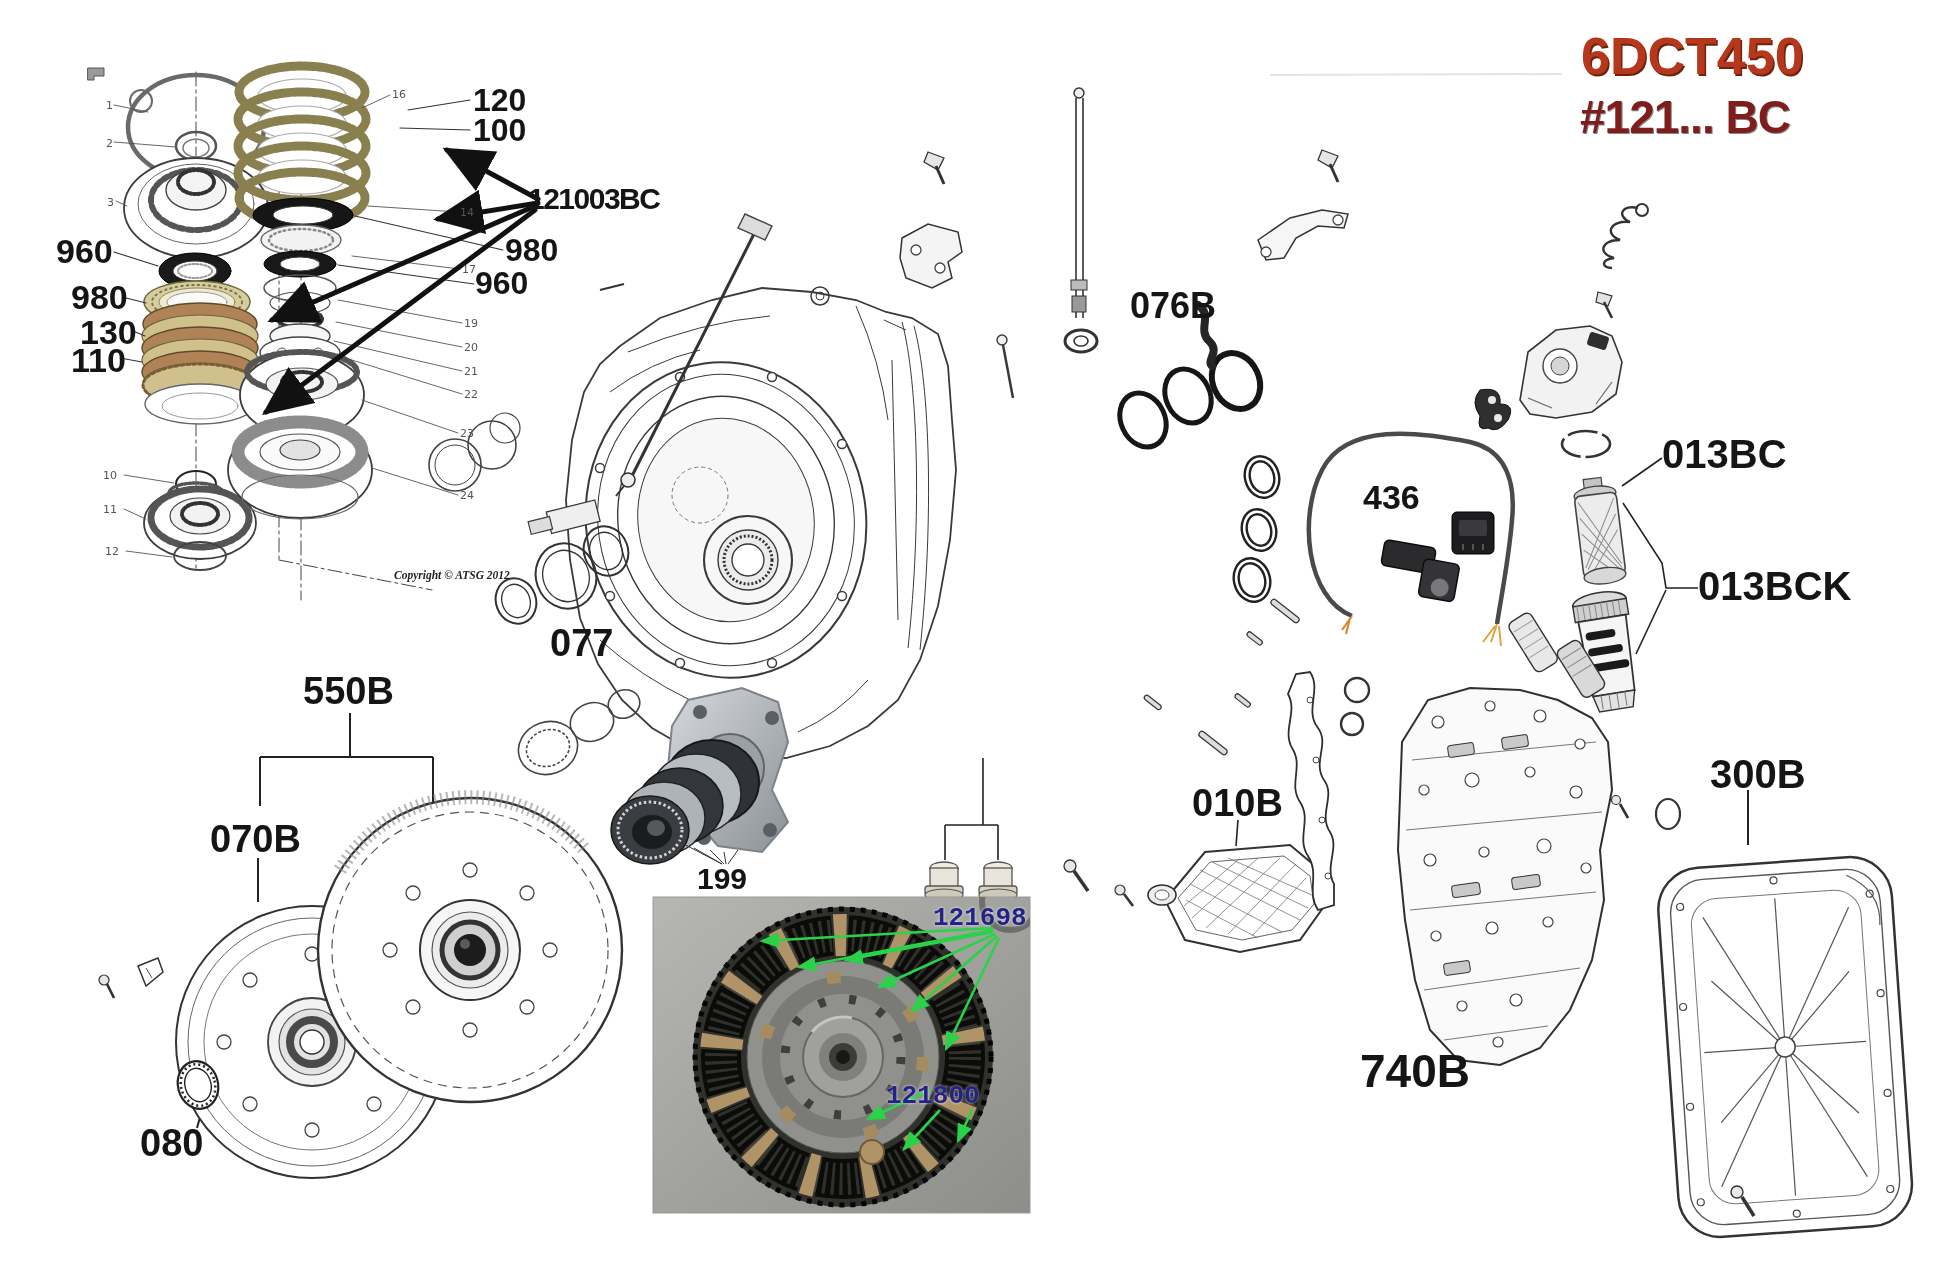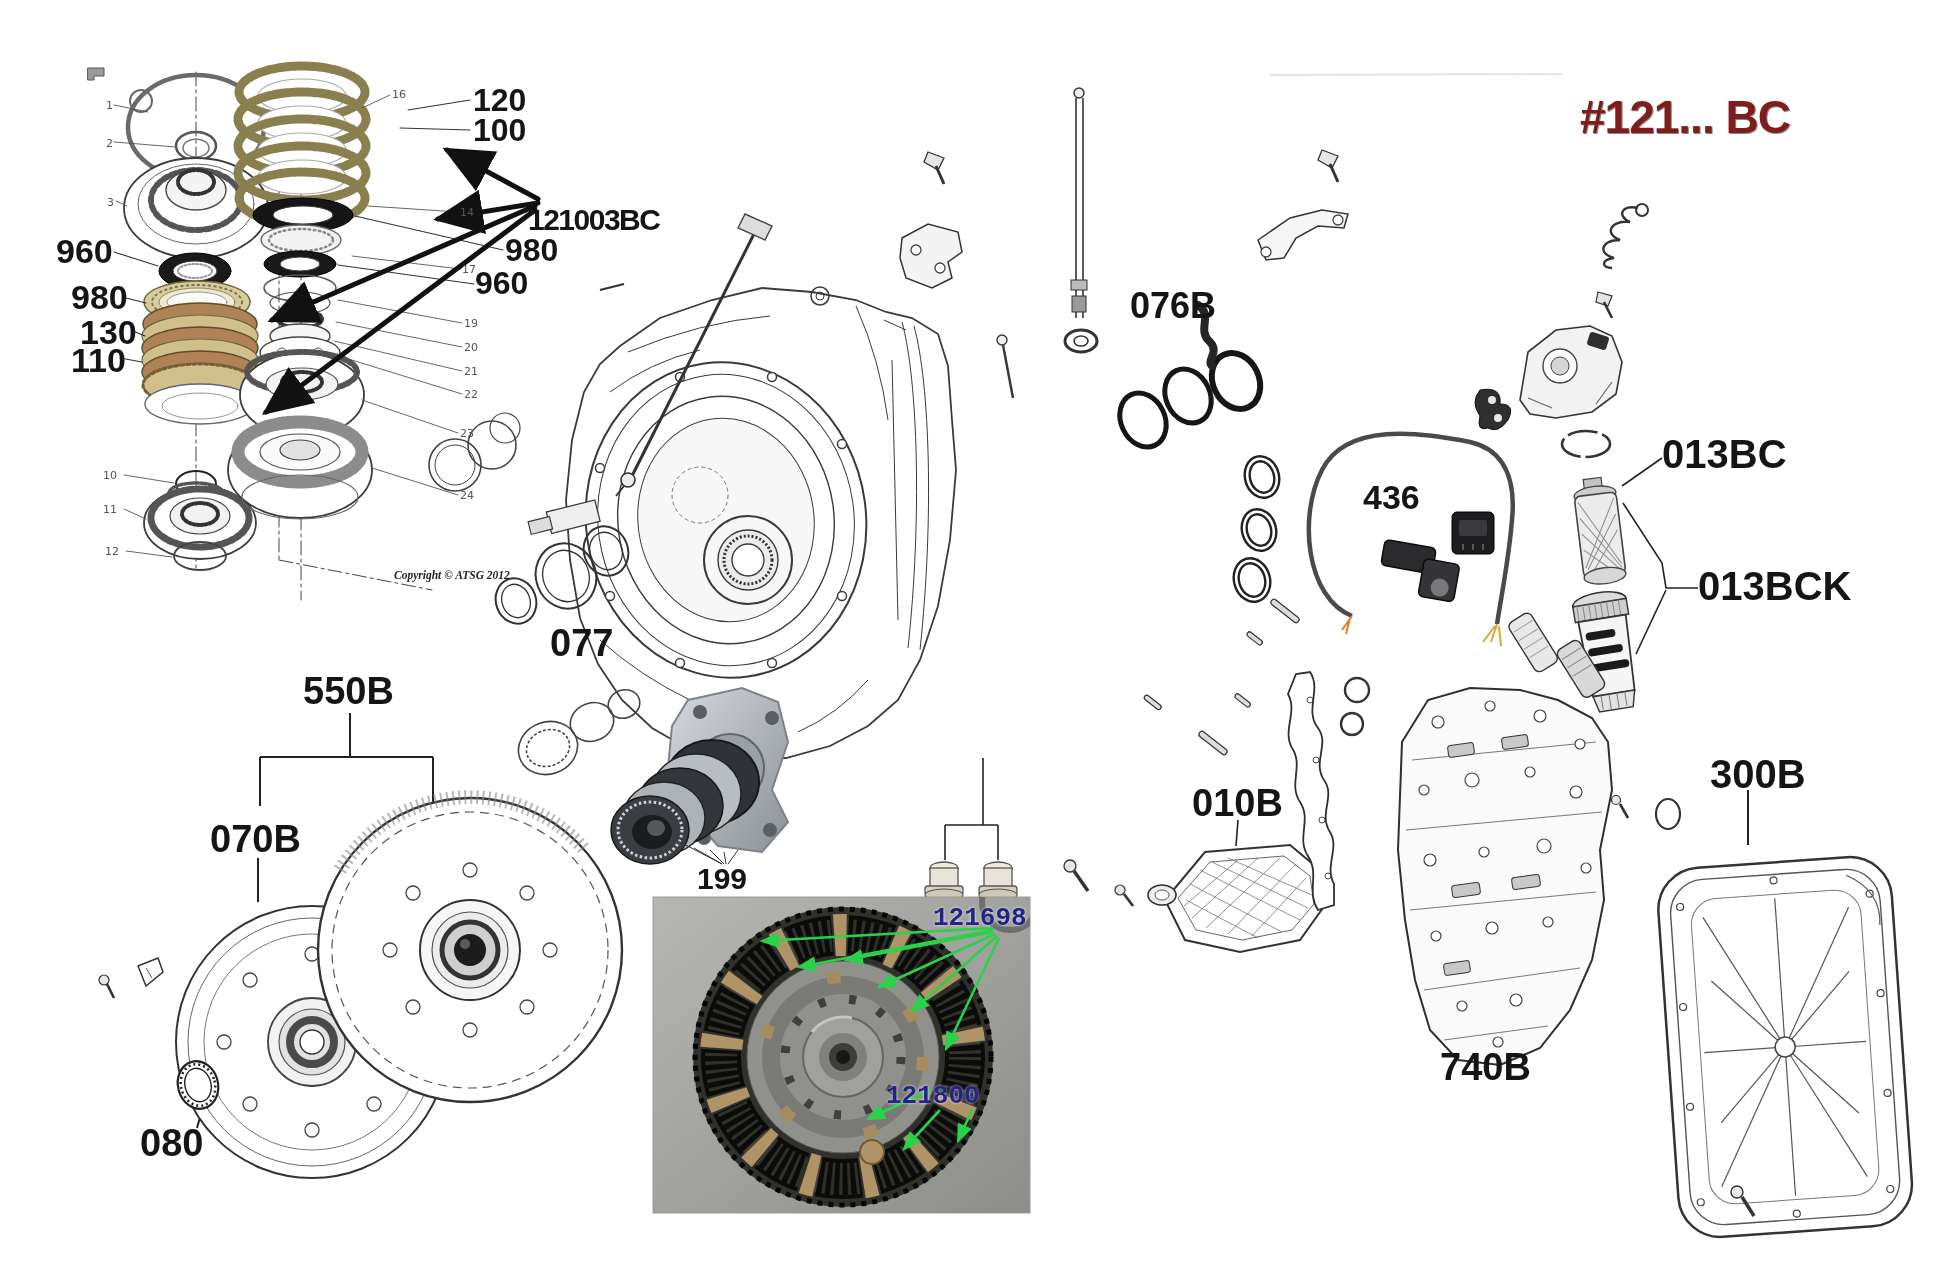--- a/index.html
+++ b/index.html
@@ -13,21 +13,21 @@
   .navy{position:absolute;font-family:Liberation Mono, monospace;font-weight:700;
         color:var(--photo-label-navy,#232387);line-height:1;white-space:nowrap;
         text-shadow:0 0 3px rgba(255,255,255,.85);}
   .title1{position:absolute;left:1581px;top:30px;font-size:52px;font-weight:700;
           color:var(--title-red,#b5371c);letter-spacing:0px;line-height:1;
           text-shadow:1.5px 1.5px 0 #6e2310;}
   .title2{position:absolute;left:1580px;top:94px;font-size:46px;font-weight:700;
           color:#7f1d1d;letter-spacing:-1px;line-height:1;text-shadow:1px 1px 0 #888;}
   .copyright{position:absolute;left:394px;top:569px;font-family:"Liberation Serif","DejaVu Serif",serif;
              font-style:italic;font-weight:700;font-size:11.5px;color:#222;}
-  .kitlbl{letter-spacing:-1.5px;margin-top:21px;}
+  .kitlbl{letter-spacing:-1.5px;}
 </style>
 </head>
 <body>
 
 <div id="stage">
 
 <svg width="1946" height="1265" viewBox="0 0 1946 1265">
   <defs>
     <marker id="ba" markerWidth="12" markerHeight="12" refX="9" refY="4.5" orient="auto">
       <path d="M0,0 L10,4.5 L0,9 Z" fill="#111"></path>
@@ -581,39 +581,40 @@
       <line x1="997" y1="936" x2="912" y2="1011" marker-end="url(#ga)"></line>
       <line x1="999" y1="938" x2="946" y2="1049" marker-end="url(#ga)"></line>
       <line x1="930" y1="1090" x2="868" y2="1119" marker-end="url(#ga)"></line>
       <line x1="940" y1="1110" x2="904" y2="1149" marker-end="url(#ga)"></line>
       <line x1="972" y1="1110" x2="958" y2="1141" marker-end="url(#ga)"></line>
     </g>
   </g>
 
 </svg>
 
+<div class="title1">6DCT450</div>
 <div class="title2">#121... BC</div>
 <div class="copyright">Copyright © ATSG 2012</div>
 
 <div class="lbl" style="left:56px;top:234px;font-size:34px">960</div>
 <div class="lbl" style="left:71px;top:280px;font-size:34px">980</div>
 <div class="lbl" style="left:80px;top:315px;font-size:34px">130</div>
 <div class="lbl" style="left:71px;top:343px;font-size:34px">110</div>
 <div class="lbl" style="left:473px;top:84px;font-size:32px">120</div>
 <div class="lbl" style="left:473px;top:114px;font-size:32px">100</div>
 <div class="lbl kitlbl" style="left:528px;top:184px;font-size:30px">121003BC</div>
 <div class="lbl" style="left:505px;top:234px;font-size:32px">980</div>
 <div class="lbl" style="left:475px;top:267px;font-size:32px">960</div>
 <div class="lbl" style="left:1130px;top:288px;font-size:36px">076B</div>
 <div class="lbl" style="left:1363px;top:480px;font-size:34px">436</div>
 <div class="lbl" style="left:1662px;top:434px;font-size:40px">013BC</div>
 <div class="lbl" style="left:1698px;top:566px;font-size:40px">013BCK</div>
 <div class="lbl" style="left:1710px;top:754px;font-size:40px">300B</div>
 <div class="lbl" style="left:1192px;top:784px;font-size:38px">010B</div>
-<div class="lbl" style="left:1440px;top:1048px;font-size:38px">740B</div>
+<div class="lbl" style="left:1360px;top:1048px;font-size:46px">740B</div>
 <div class="lbl" style="left:303px;top:672px;font-size:38px">550B</div>
 <div class="lbl" style="left:210px;top:820px;font-size:38px">070B</div>
 <div class="lbl" style="left:140px;top:1124px;font-size:38px">080</div>
 <div class="lbl" style="left:550px;top:624px;font-size:38px">077</div>
 <div class="lbl" style="left:697px;top:864px;font-size:30px">199</div>
 <div class="navy" style="left:933px;top:905px;font-size:26px">121698</div>
 <div class="navy" style="left:886px;top:1083px;font-size:26px">121800</div>
 
 <span class="ref" style="left:106px;top:100px">1</span>
 <span class="ref" style="left:106px;top:138px">2</span>

